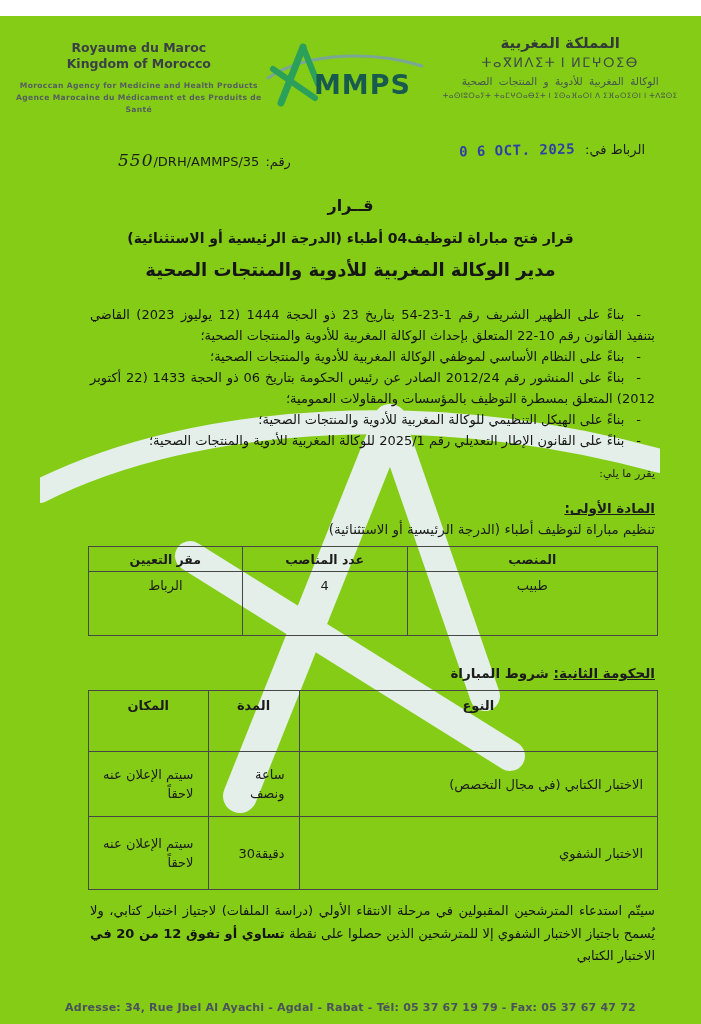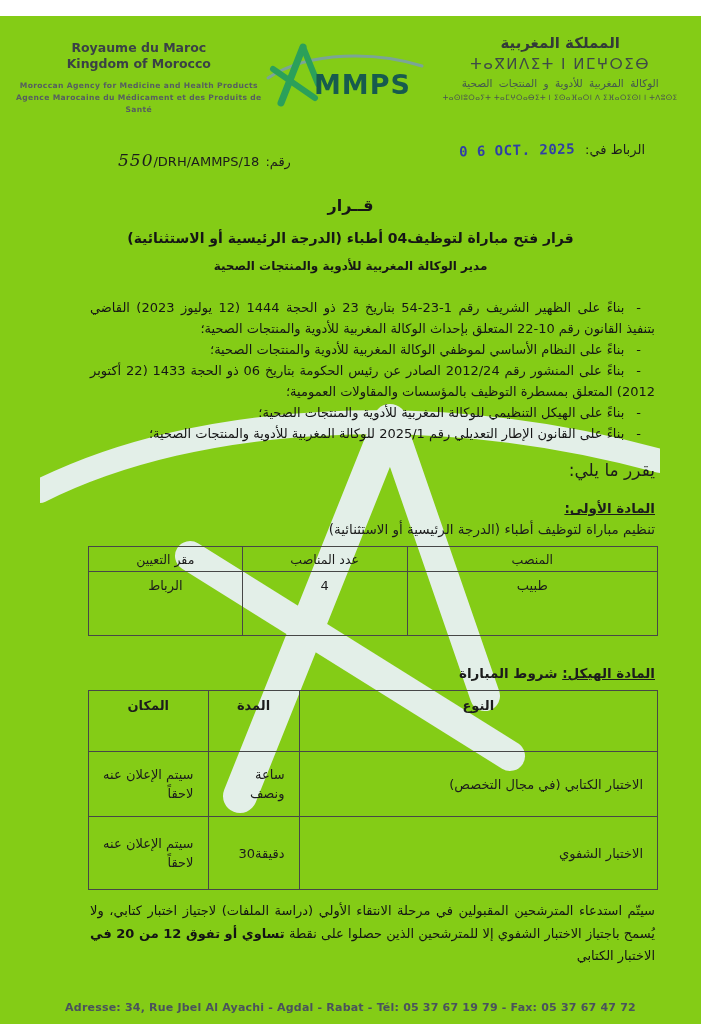--- a/index.html
+++ b/index.html
@@ -13,57 +13,57 @@
 
   
   .letterhead{display:flex;justify-content:space-between;align-items:flex-start;padding:14px 12px 0 14px;}
   .lh-left{width:250px;text-align:center;padding-top:10px;}
   .lh-left .country{font-size:12.5px;font-weight:700;color:#3a4146;line-height:1.3;}
   .lh-left .agency{font-size:7.6px;font-weight:700;color:#565e60;letter-spacing:.35px;line-height:1.6;margin-top:7px;}
   .lh-center{width:168px;padding-top:12px;}
   .logo{position:relative;width:162px;height:66px;}
   .lh-right{width:258px;text-align:center;direction:rtl;padding-top:4px;}
   .ar-country{font-size:15px;font-weight:700;color:#333b38;}
-  .tif1{font-size:15px;color:#3f4b47;margin-top:3px;letter-spacing:1.5px;}
+  .tif1{font-size:13px;color:#3f4b47;margin-top:3px;letter-spacing:1.5px;font-family:Liberation Serif, serif;}
   .ar-agency{font-size:10.5px;color:#44564f;margin-top:4px;word-spacing:3px;}
   .tif2{font-size:7.3px;color:#49554f;margin-top:4px;letter-spacing:.4px;}
 
   
   .meta-row{direction:rtl;display:flex;justify-content:space-between;align-items:flex-start;
     margin:26px 56px 0 118px;font-size:13px;}
   .meta-place{display:flex;align-items:center;gap:10px;}
   .stamp{direction:ltr;font-family:"DejaVu Sans Mono",monospace;font-weight:700;font-size:14px;
     color:var(--stamp-blue,#2F3FA6);letter-spacing:.5px;transform:rotate(-1.5deg);white-space:nowrap;}
   .meta-ref{display:flex;align-items:baseline;gap:6px;margin-top:8px;}
   .refnum{direction:ltr;unicode-bidi:isolate;font-size:13px;}
   .refhand{font-family:"DejaVu Serif",serif;font-style:italic;font-size:17px;letter-spacing:1px;}
 
   
   .title-block{text-align:center;direction:rtl;margin-top:26px;font-weight:700;color:#161616;}
   .t-kicker{font-size:16px;letter-spacing:1px;}
   .t-l1{font-size:14px;margin-top:15px;}
-  .t-l2{font-size:12px;margin-top:13px;}
+  .t-l2{font-size:18px;margin-top:13px;}
 
   
   .rtl-block{direction:rtl;margin-left:90px;margin-right:46px;}
 
   
   .preamble{list-style:none;padding:0;margin-top:24px;margin-bottom:0;}
   .preamble li{font-size:13px;line-height:1.62;text-align:justify;text-indent:14px;color:#151515;}
   .preamble li::before{content:"-";margin-left:12px;}
 
-  .decree{margin-top:16px;font-size:17px;}
+  .decree{margin-top:16px;font-size:11px;}
   .art-heading{margin-top:20px;font-size:13.5px;font-weight:700;}
   .art-heading .u{text-decoration:underline;}
   .art1-body{margin-top:5px;font-size:13.5px;}
 
   
   table.tbl{border-collapse:collapse;table-layout:fixed;width:570px;margin:9px 43px 0 88px;direction:rtl;background:transparent;}
   .tbl th,.tbl td{border:1px solid #474747;}
-  .positions th{height:22px;font-size:12.5px;font-weight:400;text-align:center;vertical-align:middle;}
+  .positions th{height:22px;font-size:12.5px;font-weight:700;text-align:center;vertical-align:middle;}
   .positions td{height:56px;font-size:13px;text-align:center;vertical-align:top;padding-top:6px;}
   .exam th{height:52px;vertical-align:top;padding-top:7px;font-size:13px;font-weight:700;}
   .exam td{font-size:13px;}
   .exam tr.r1 td{height:62px;}
   .exam tr.r2 td{height:70px;}
   .exam td.type{text-align:right;padding-right:14px;vertical-align:middle;}
   .exam td.dur,.exam td.loc{text-align:right;vertical-align:middle;padding:0 14px;line-height:1.5;}
   .exam td.dur.ltr{direction:ltr;}
 
   .art2-line{margin-top:29px;font-size:13.5px;font-weight:700;}
@@ -130,21 +130,21 @@
       </div>
     </header>
 
     <div class="meta-row">
       <div class="meta-place">
         <span>الرباط في:</span>
         <span class="stamp">0 6 OCT. 2025</span>
       </div>
       <div class="meta-ref">
         <span>رقم:</span>
-        <span class="refnum"><span class="refhand">550</span><span>/DRH/AMMPS/18</span></span>
+        <span class="refnum"><span class="refhand">550</span><span>/DRH/AMMPS/35</span></span>
       </div>
     </div>
 
     <section class="title-block">
       <div class="t-kicker">قــرار</div>
       <div class="t-l1">قرار فتح مباراة لتوظيف04 أطباء (الدرجة الرئيسية أو الاستثنائية)</div>
       <div class="t-l2">مدير الوكالة المغربية للأدوية والمنتجات الصحية</div>
     </section>
 
     <ul class="preamble rtl-block">
@@ -175,21 +175,21 @@
       </thead>
       <tbody>
         <tr>
           <td>طبيب</td>
           <td>4</td>
           <td>الرباط</td>
         </tr>
       </tbody>
     </table>
 
-    <h3 class="art2-line rtl-block" style="margin-bottom:0;"><span class="u" style="text-decoration:underline;">المادة الهيكل:</span><span> شروط المباراة</span></h3>
+    <h3 class="art2-line rtl-block" style="margin-bottom:0;"><span class="u" style="text-decoration:underline;">الحكومة الثانية:</span><span> شروط المباراة</span></h3>
 
     <table class="tbl exam">
       <colgroup>
           <col style="width:63%">
           <col style="width:16%">
           <col style="width:21%">
         </colgroup>
       <thead>
         <tr>
           <th>النوع</th>

